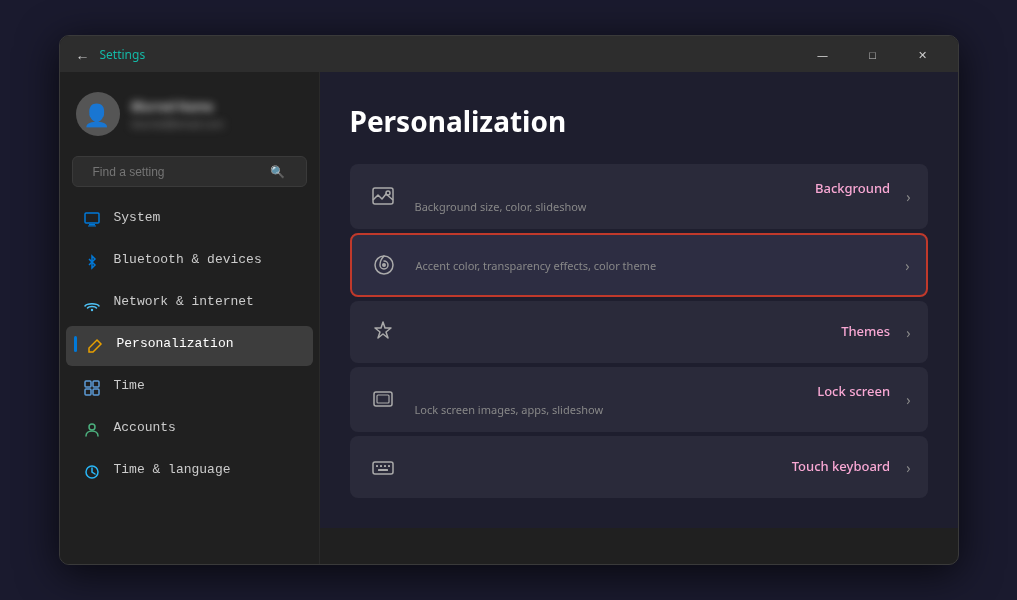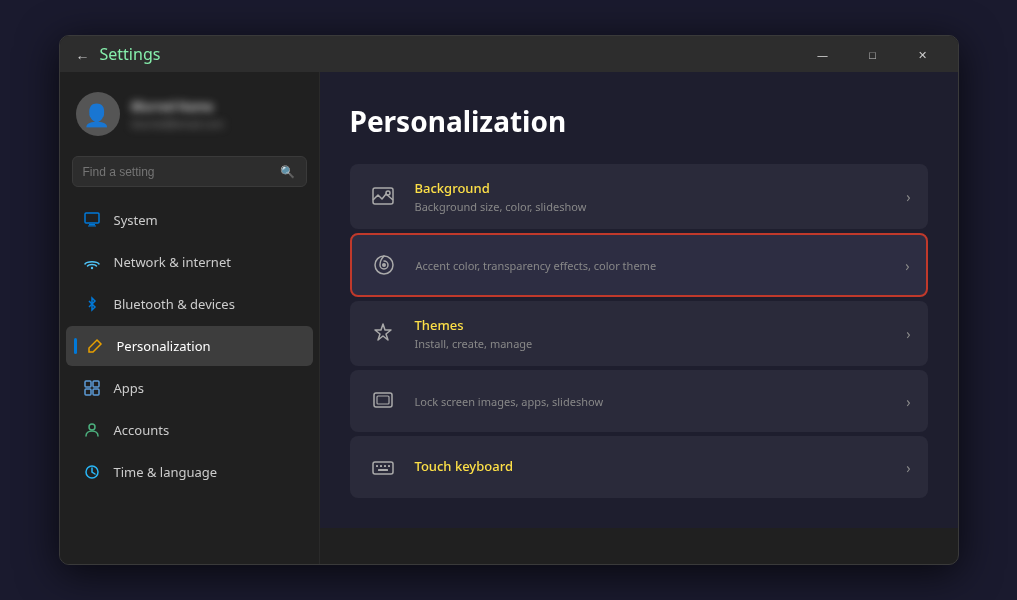--- a/index.html
+++ b/index.html
@@ -36,22 +36,22 @@
       display: flex;
       align-items: center;
       gap: 10px;
     }
     .titlebar-back {
       color: #ccc;
       font-size: 14px;
       cursor: pointer;
     }
     .titlebar-title {
-      color: #86efac;
-      font-size: 16px;
+      color: #14b8a6;
+      font-size: 12px;
     }
     .titlebar-controls {
       display: flex;
       gap: 4px;
     }
     .titlebar-btn {
       width: 46px;
       height: 36px;
       display: flex;
       align-items: center;
@@ -111,45 +111,46 @@
       color: #888;
       font-size: 10px;
       filter: blur(4px);
     }
     .search-box {
       margin: 4px 12px 12px 12px;
       display: flex;
       align-items: center;
       background: #2d2d2d;
       border-radius: 6px;
-      padding: 6px 10px;
+      padding: 6px 20px;
       border: 1px solid #3a3a3a;
     }
     .search-input {
       background: transparent;
       border: none;
       outline: none;
       color: #aaa;
       font-size: 12px;
       flex: 1;
     }
     .search-icon {
       color: #888;
       font-size: 12px;
     }
     .nav-item {
       display: flex;
-      align-items: center;
+      align-items: flex-start;
       gap: 12px;
       padding: 10px 16px;
       cursor: pointer;
       border-radius: 6px;
       margin: 1px 6px;
       color: #ccc;
       font-size: 13px;
+      font-family: Liberation Mono, monospace;
     }
     .nav-item.active {
       background: #3d3d3d;
       color: #fff;
     }
     .nav-icon {
       width: 20px;
       height: 20px;
       display: flex;
       align-items: center;
@@ -210,24 +211,25 @@
       align-items: center;
       justify-content: center;
       color: #ccc;
       font-size: 18px;
       flex-shrink: 0;
     }
     .setting-text {
       flex: 1;
     }
     .setting-title {
-      color: #fde047;
+      color: #f9a8d4;
       font-size: 13px;
       font-weight: 500;
       margin-bottom: 2px;
+      text-align: right;
     }
     .setting-desc {
       color: #888;
       font-size: 11px;
     }
     .setting-chevron {
       color: #888;
       font-size: 14px;
     }
     .main-wrapper {
@@ -277,38 +279,38 @@
           <svg width="16" height="16" viewBox="0 0 16 16" fill="#0078d7">
               <rect x="1" y="1" width="14" height="10" rx="1" fill="none" stroke="#0078d7" stroke-width="1.5"></rect>
               <rect x="5" y="12" width="6" height="1.5" fill="#0078d7"></rect>
               <rect x="4" y="13.5" width="8" height="1" fill="#0078d7"></rect>
             </svg>
         </div>
         <span>System</span>
       </div>
 
       <div class="nav-item">
+        <div class="nav-icon bluetooth">
+          <svg width="16" height="16" viewBox="0 0 16 16">
+              <path d="M8 2L11 5L8 8L11 11L8 14V2Z" fill="none" stroke="#0078d7" stroke-width="1.5"></path>
+              <path d="M5 5L8 8M5 11L8 8" fill="none" stroke="#0078d7" stroke-width="1.5"></path>
+            </svg>
+        </div>
+        <span>Bluetooth &amp; devices</span>
+      </div>
+
+      <div class="nav-item">
         <div class="nav-icon network">
           <svg width="16" height="16" viewBox="0 0 16 16">
               <path d="M1 10C3 7 13 7 15 10" fill="none" stroke="#4fc3f7" stroke-width="1.5" stroke-linecap="round"></path>
               <path d="M3.5 12C5 10 11 10 12.5 12" fill="none" stroke="#4fc3f7" stroke-width="1.5" stroke-linecap="round"></path>
               <circle cx="8" cy="14" r="1.2" fill="#4fc3f7"></circle>
             </svg>
         </div>
         <span>Network &amp; internet</span>
-      </div>
-
-      <div class="nav-item">
-        <div class="nav-icon bluetooth">
-          <svg width="16" height="16" viewBox="0 0 16 16">
-              <path d="M8 2L11 5L8 8L11 11L8 14V2Z" fill="none" stroke="#0078d7" stroke-width="1.5"></path>
-              <path d="M5 5L8 8M5 11L8 8" fill="none" stroke="#0078d7" stroke-width="1.5"></path>
-            </svg>
-        </div>
-        <span>Bluetooth &amp; devices</span>
       </div>
 
       <div class="nav-item active">
         <div class="active-indicator"></div>
         <div class="nav-icon personalization">
           <svg width="16" height="16" viewBox="0 0 16 16">
               <path d="M10 2L14 6L6 14H2V10L10 2Z" fill="none" stroke="#e8a000" stroke-width="1.5"></path>
             </svg>
         </div>
         <span>Personalization</span>
@@ -316,21 +318,21 @@
 
       <div class="nav-item">
         <div class="nav-icon apps">
           <svg width="16" height="16" viewBox="0 0 16 16">
               <rect x="1" y="1" width="6" height="6" rx="1" fill="none" stroke="#5c9bd6" stroke-width="1.5"></rect>
               <rect x="9" y="1" width="6" height="6" rx="1" fill="none" stroke="#5c9bd6" stroke-width="1.5"></rect>
               <rect x="1" y="9" width="6" height="6" rx="1" fill="none" stroke="#5c9bd6" stroke-width="1.5"></rect>
               <rect x="9" y="9" width="6" height="6" rx="1" fill="none" stroke="#5c9bd6" stroke-width="1.5"></rect>
             </svg>
         </div>
-        <span>Apps</span>
+        <span>Time</span>
       </div>
 
       <div class="nav-item">
         <div class="nav-icon accounts">
           <svg width="16" height="16" viewBox="0 0 16 16">
               <circle cx="8" cy="5" r="3" fill="none" stroke="#4caf7d" stroke-width="1.5"></circle>
               <path d="M2 14C2 11 4.5 9 8 9S14 11 14 14" fill="none" stroke="#4caf7d" stroke-width="1.5" stroke-linecap="round"></path>
             </svg>
         </div>
         <span>Accounts</span>
@@ -383,33 +385,33 @@
           </div>
 
           <div class="setting-item">
             <div class="setting-icon">
               <svg width="24" height="24" viewBox="0 0 24 24" fill="none">
                   <path d="M12 2L14 8H20L15 12L17 18L12 14L7 18L9 12L4 8H10L12 2Z" stroke="#aaa" stroke-width="1.5" stroke-linejoin="round"></path>
                 </svg>
             </div>
             <div class="setting-text">
               <div class="setting-title">Themes</div>
-              <div class="setting-desc">Install, create, manage</div>
             </div>
             <span class="setting-chevron">›</span>
           </div>
 
           <div class="setting-item">
             <div class="setting-icon">
               <svg width="24" height="24" viewBox="0 0 24 24" fill="none">
                   <rect x="3" y="4" width="18" height="14" rx="2" stroke="#aaa" stroke-width="1.5"></rect>
                   <rect x="6" y="7" width="12" height="8" rx="1" stroke="#aaa" stroke-width="1.2"></rect>
                 </svg>
             </div>
             <div class="setting-text">
+              <div class="setting-title">Lock screen</div>
               <div class="setting-desc">Lock screen images, apps, slideshow</div>
             </div>
             <span class="setting-chevron">›</span>
           </div>
 
           <div class="setting-item">
             <div class="setting-icon">
               <svg width="24" height="24" viewBox="0 0 24 24" fill="none">
                   <rect x="2" y="7" width="20" height="12" rx="2" stroke="#aaa" stroke-width="1.5"></rect>
                   <rect x="5" y="10" width="2" height="2" rx="0.5" fill="#aaa"></rect>

